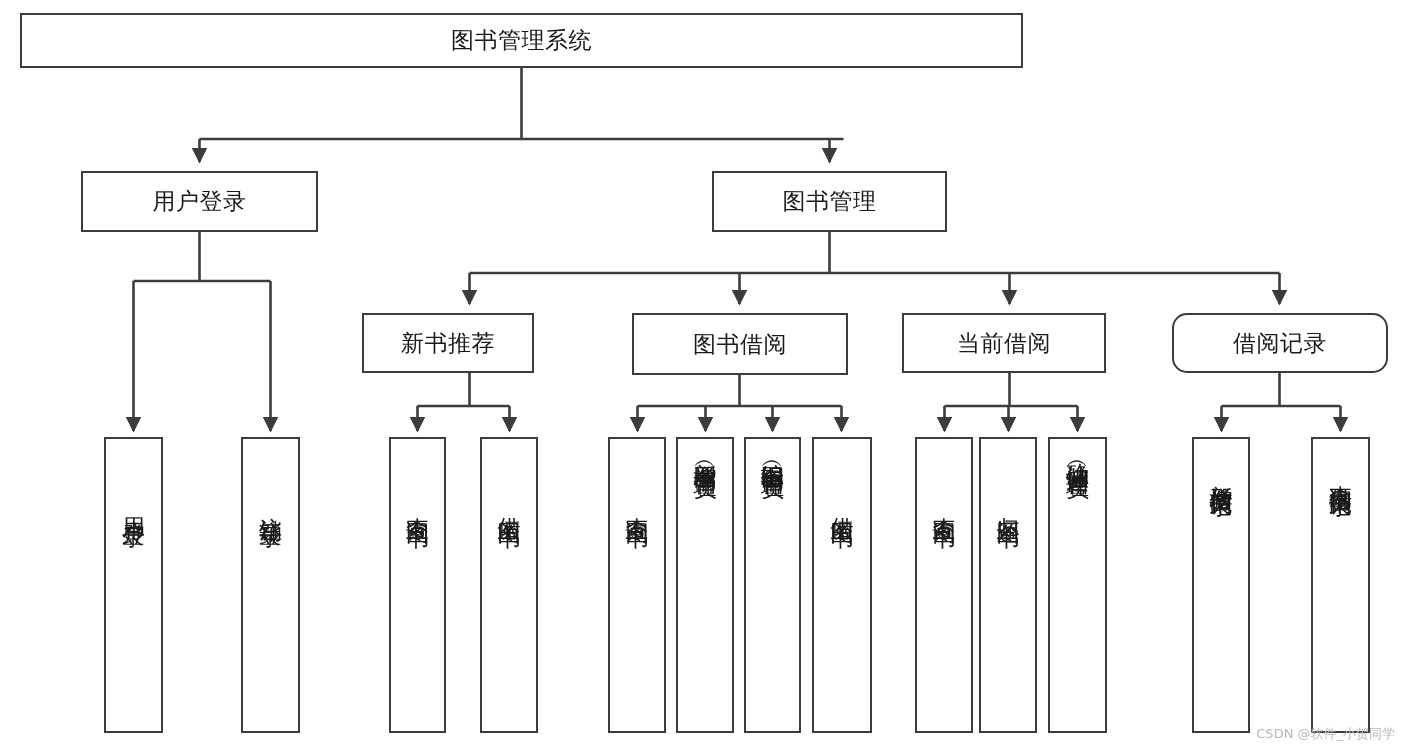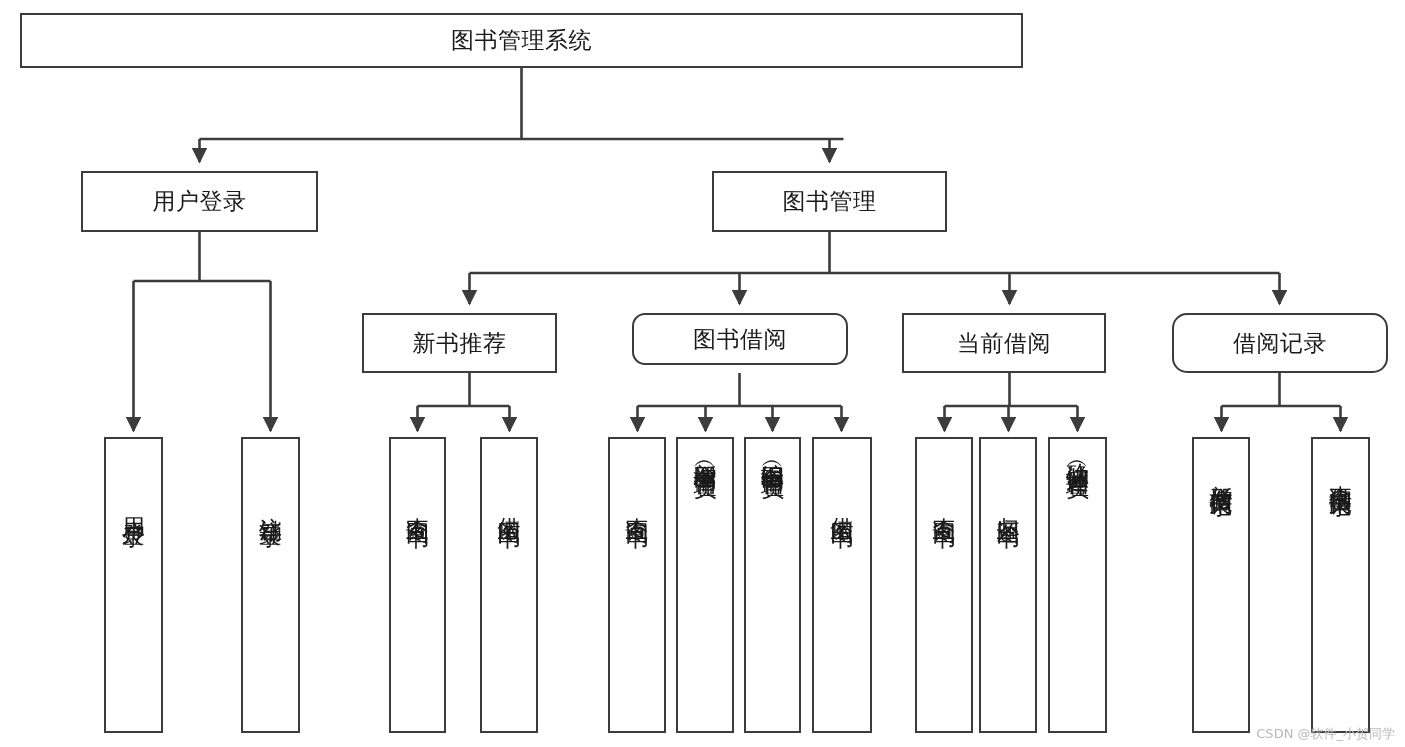--- a/index.html
+++ b/index.html
@@ -135,24 +135,24 @@
     <span class="node-label">图书管理系统</span>
   </div>
 
   <div class="node horizontal" style="left:81px; top:171px; width:237px; height:61px;">
     <span class="node-label">用户登录</span>
   </div>
   <div class="node horizontal" style="left:712px; top:171px; width:235px; height:61px;">
     <span class="node-label">图书管理</span>
   </div>
 
-  <div class="node horizontal" style="left:362px; top:313px; width:195px; height:60px;">
+  <div class="node horizontal" style="left:362px; top:313px; width:172px; height:60px;">
     <span class="node-label">新书推荐</span>
   </div>
-  <div class="node horizontal" style="left:632px; top:313px; width:216px; height:52px;border-radius:13px;">
+  <div class="node horizontal" style="left:632px; top:313px; width:216px; height:62px;">
     <span class="node-label">图书借阅</span>
   </div>
   <div class="node horizontal" style="left:902px; top:313px; width:204px; height:60px;">
     <span class="node-label">当前借阅</span>
   </div>
   <div class="node horizontal" style="left:1172px; top:313px; width:216px; height:60px;border-radius:15px;">
     <span class="node-label">借阅记录</span>
   </div>
 
   <div class="node vertical" style="left:104px; top:437px; width:59px; height:296px; padding-top:60px;">

